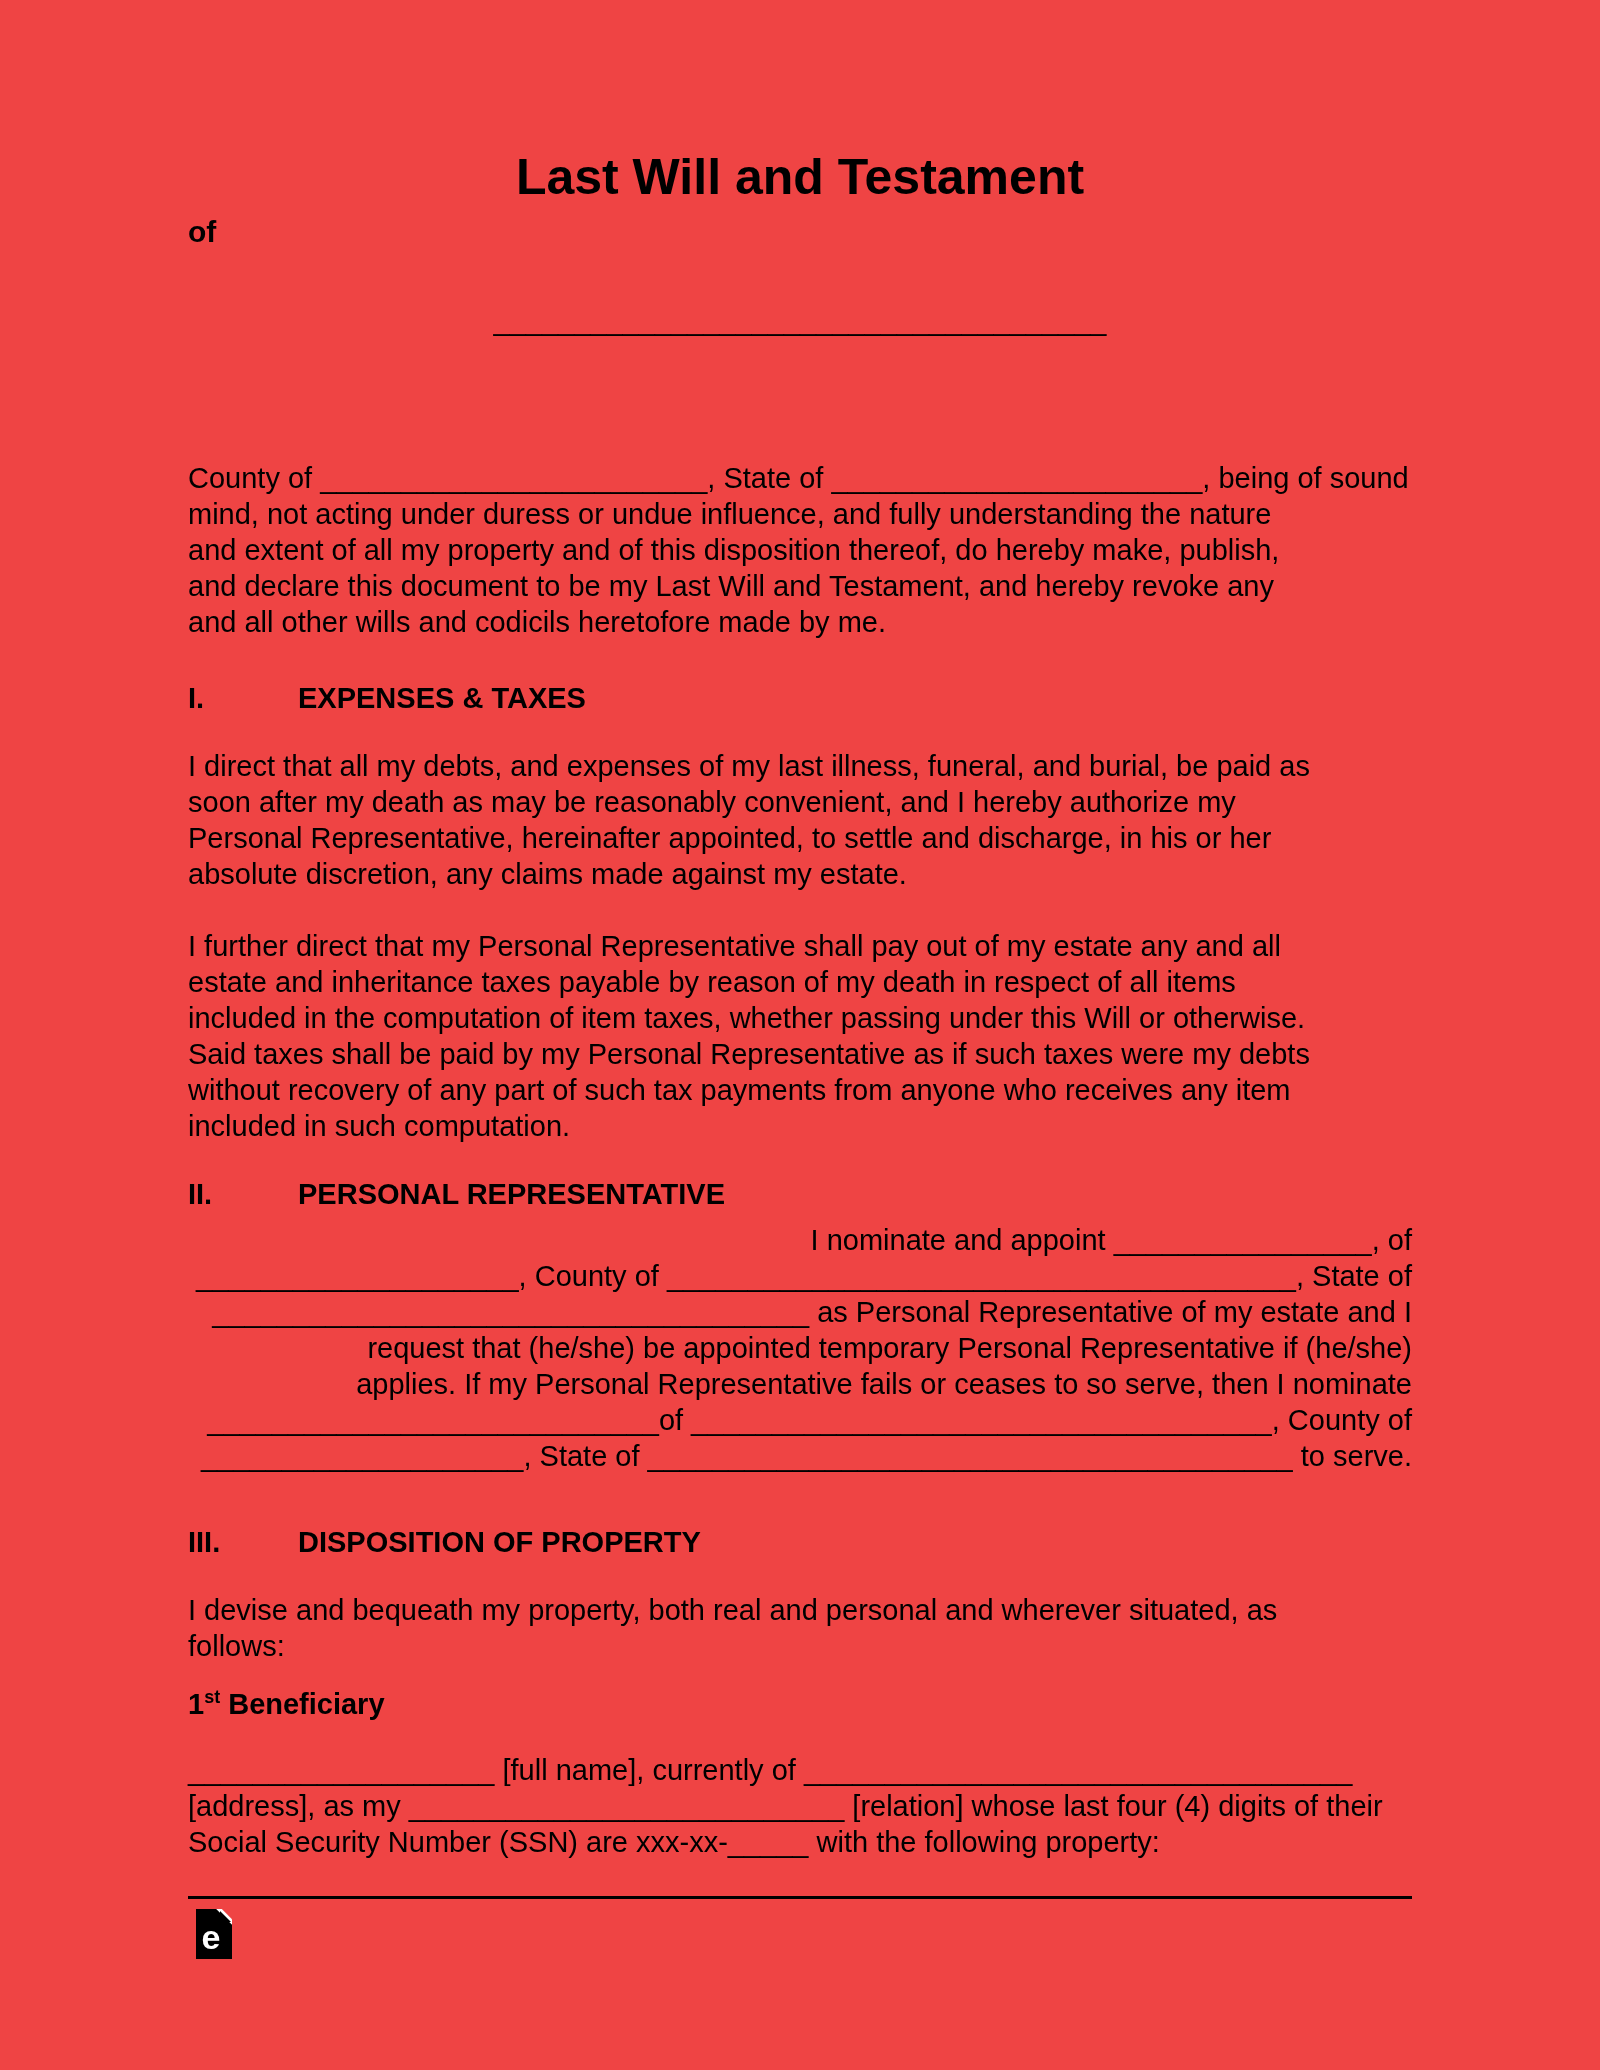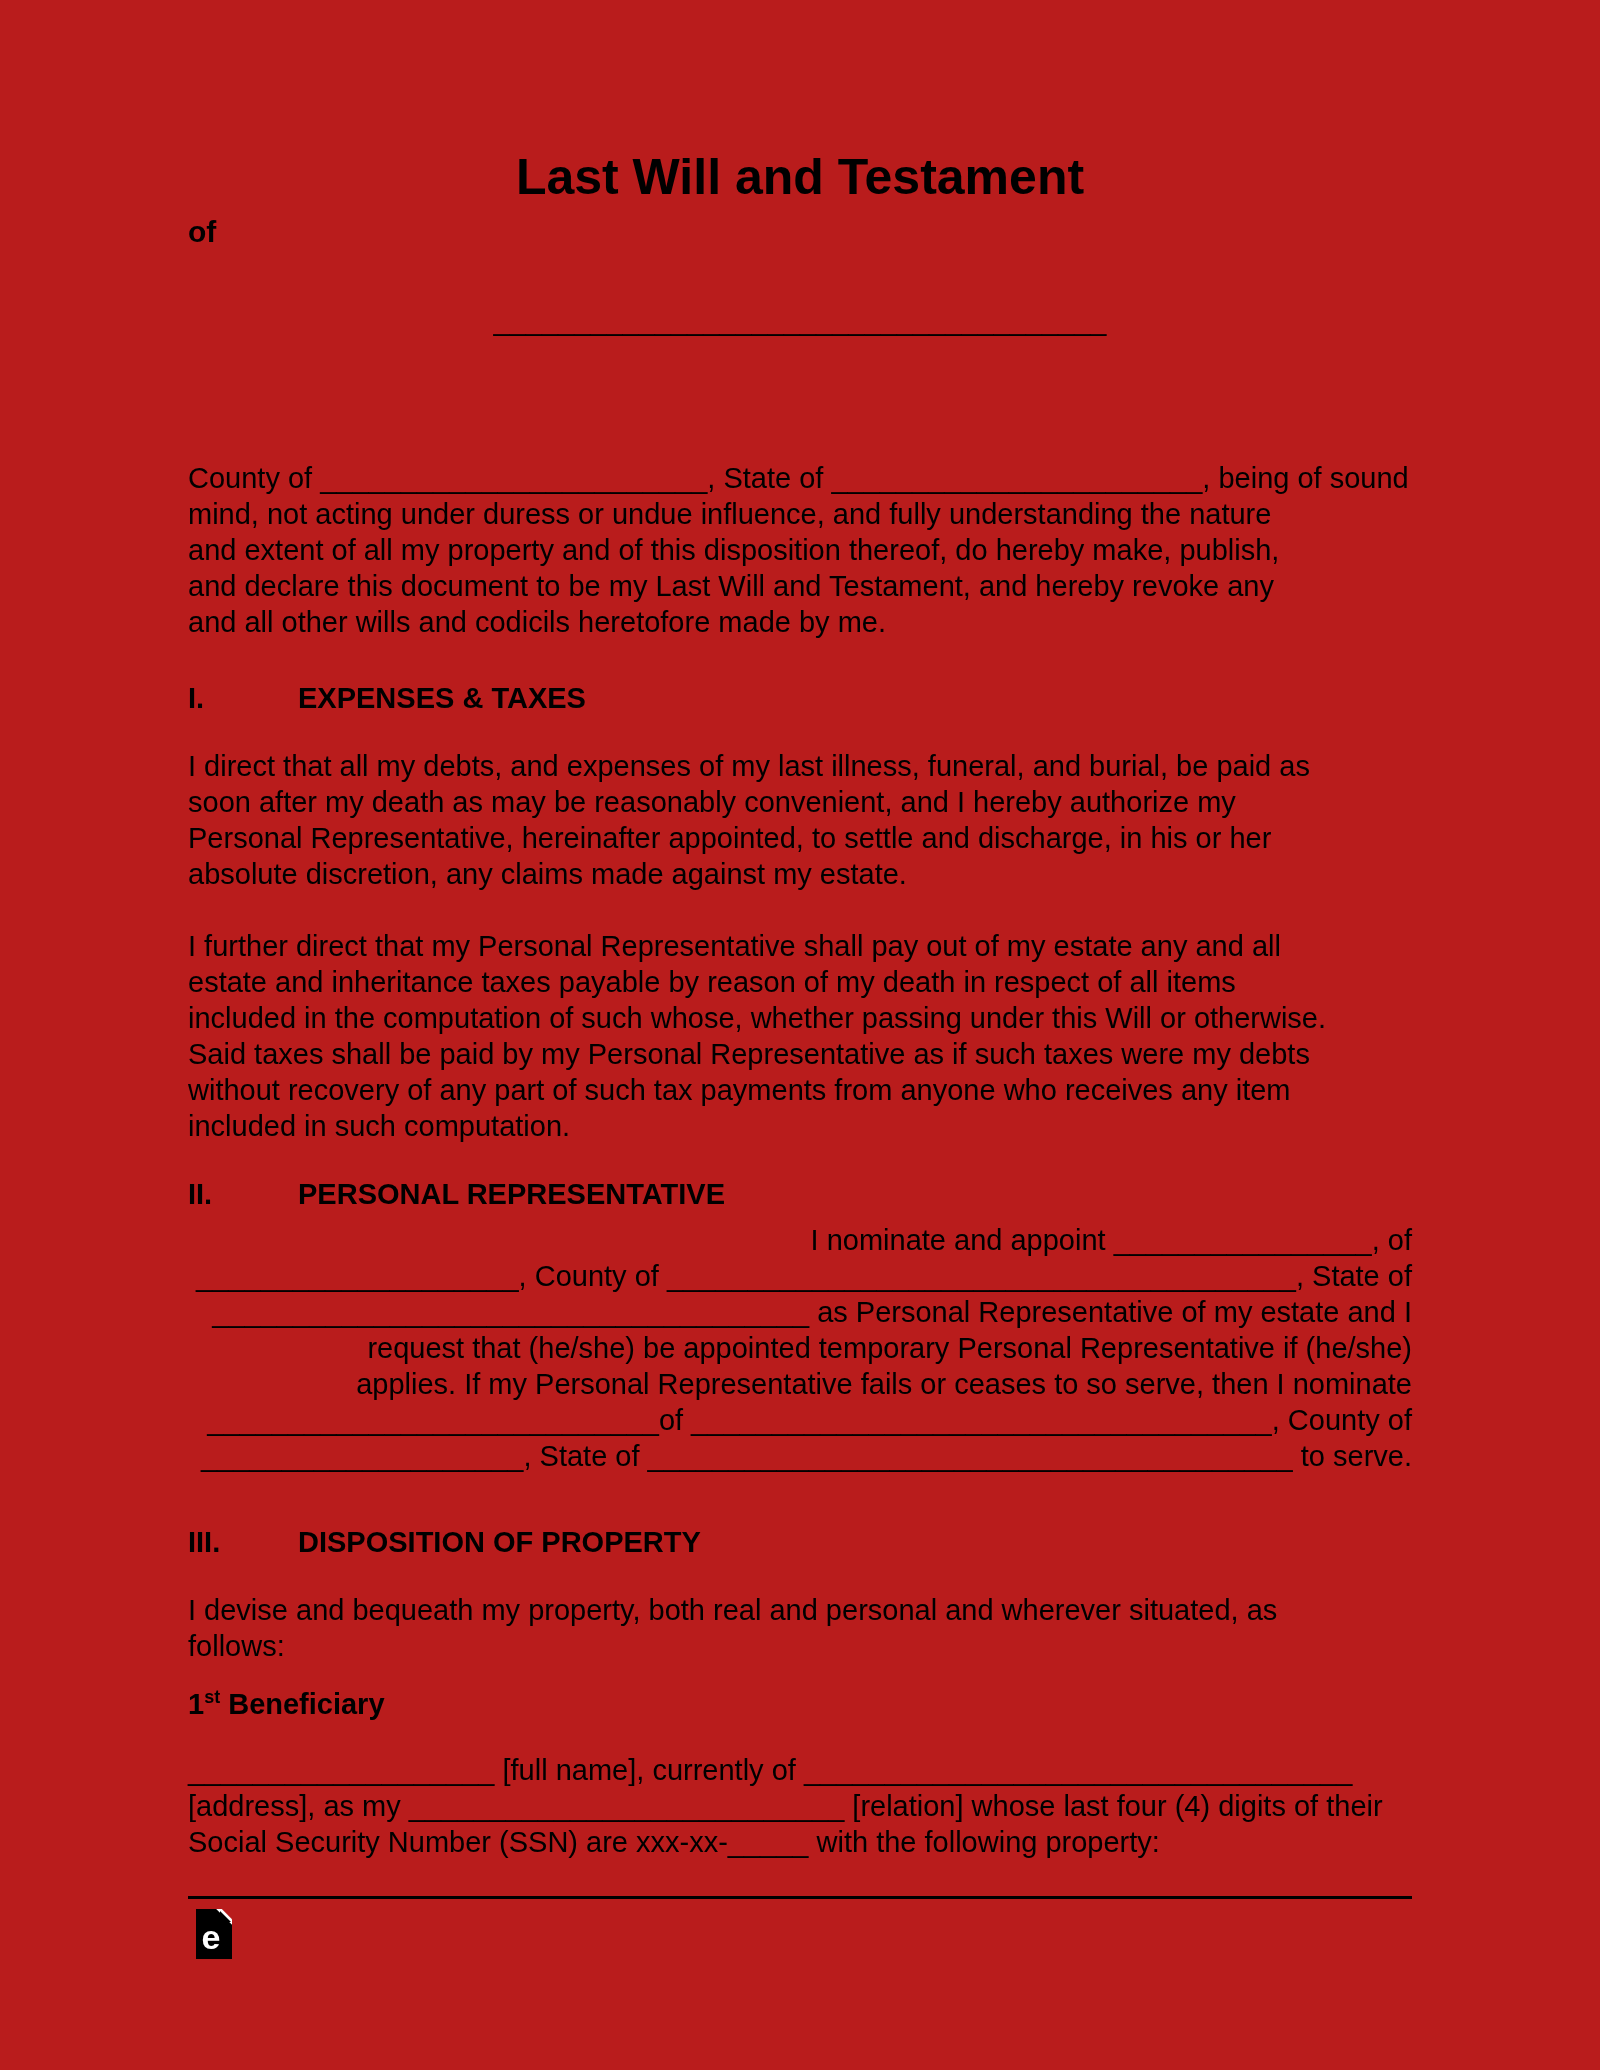--- a/index.html
+++ b/index.html
@@ -1,21 +1,21 @@
 <!DOCTYPE html>
 <html><head>
 <meta charset="utf-8">
 <style>
   html, body { margin: 0; padding: 0; background: #ffffff; }
   .page {
     position: relative;
     width: 1600px;
     height: 2070px;
     box-sizing: border-box;
-    background: #b91c1c;
+    background: #ef4444;
     color: #000000;
     font-family: "Liberation Sans", sans-serif;
     font-size: 29px;
     line-height: 36px;
     padding: 148px 188px 0 188px;
     overflow: hidden;
   }
   .doc-title {
     margin: 0;
     font-size: 50px;
@@ -102,21 +102,21 @@
   <div class="para para-1a">
     <div class="line">I direct that all my debts, and expenses of my last illness, funeral, and burial, be paid as</div>
     <div class="line">soon after my death as may be reasonably convenient, and I hereby authorize my</div>
     <div class="line">Personal Representative, hereinafter appointed, to settle and discharge, in his or her</div>
     <div class="line">absolute discretion, any claims made against my estate.</div>
   </div>
 
   <div class="para para-1b">
     <div class="line">I further direct that my Personal Representative shall pay out of my estate any and all</div>
     <div class="line">estate and inheritance taxes payable by reason of my death in respect of all items</div>
-    <div class="line">included in the computation of such whose, whether passing under this Will or otherwise.</div>
+    <div class="line">included in the computation of item taxes, whether passing under this Will or otherwise.</div>
     <div class="line">Said taxes shall be paid by my Personal Representative as if such taxes were my debts</div>
     <div class="line">without recovery of any part of such tax payments from anyone who receives any item</div>
     <div class="line">included in such computation.</div>
   </div>
 
   <div class="heading heading-2">
     <span class="num">II.</span><span>PERSONAL REPRESENTATIVE</span>
   </div>
 
   <div class="para para-2">

